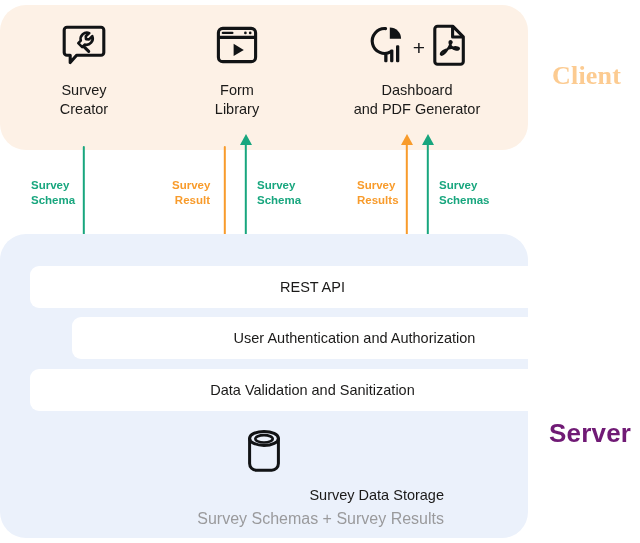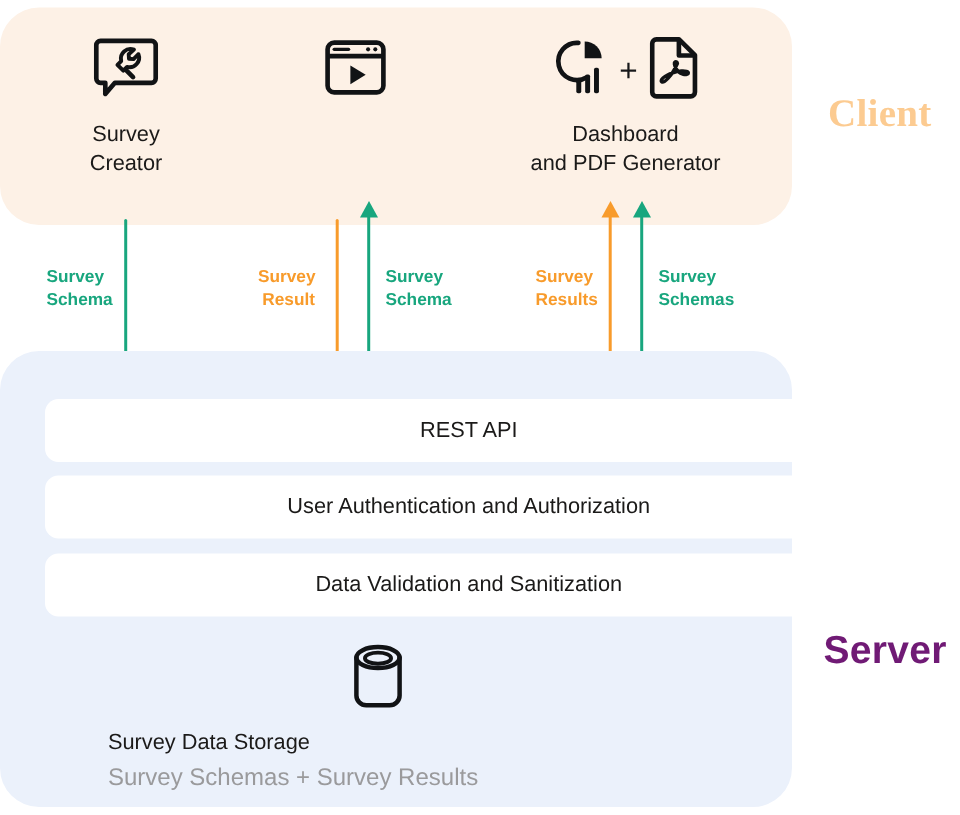--- a/index.html
+++ b/index.html
@@ -71,26 +71,26 @@
   .server-row{
     position:absolute;
     left:30px;width:565px;height:42px;
     background:#ffffff;
     border-radius:9px;
     display:flex;align-items:center;justify-content:center;
     font-size:14.5px;
     color:#1B1A19;
   }
   #row-rest-api{top:266px;}
-  #row-auth{top:317px;}
+  #row-auth{top:317px;margin-left:42px;}
   #row-validation{top:369px;text-align:center;}
 
   
   #storage-block{
-    position:absolute;left:72px;top:428px;width:360px;text-align:left;
+    position:absolute;left:84px;top:428px;width:360px;text-align:right;
   }
   #storage-block .icon-wrap{height:50px;display:flex;align-items:center;justify-content:center;}
   #storage-title{margin-top:8px;font-size:14.5px;color:#1B1A19;line-height:19px;}
   #storage-subtitle{margin-top:4px;font-size:16px;color:#9A9A9C;line-height:19px;}
 </style>
 </head>
 <body>
 
 <div id="stage">
 
@@ -118,20 +118,22 @@
         <svg width="42" height="40" viewBox="0 0 42 40" fill="none">
           <rect x="2.4" y="3.4" width="37.2" height="33.2" rx="4.4" stroke="#111315" stroke-width="3.1" fill="none"></rect>
           <path d="M2.4 12.4h37.2" stroke="#111315" stroke-width="3.1"></path>
           <path d="M6.8 7.9h9.6" stroke="#111315" stroke-width="2.2" stroke-linecap="round"></path>
           <circle cx="29.4" cy="7.9" r="1.35" fill="#111315"></circle>
           <circle cx="34.2" cy="7.9" r="1.35" fill="#111315"></circle>
           <path d="M17.6 18.7l10.2 6.2-10.2 6.2V18.7z" fill="#111315"></path>
         </svg>
       </span>
     </div>
+    <div class="node-title">Form
+Library</div>
   </div>
 
   <div class="client-node" id="node-dashboard">
     <div class="icon-wrap">
       <span>
         <svg width="38" height="40" viewBox="0 0 38 40" fill="none">
           <path d="M18.6 3.6A12.4 12.4 0 1 0 24 26.6" stroke="#111315" stroke-width="3.1" stroke-linecap="round" fill="none"></path>
           <path d="M22.8 2.6v11.2h11.3A11.3 11.3 0 0 0 22.8 2.6z" fill="#111315"></path>
           <rect x="17.2" y="28.6" width="3.3" height="8.6" rx="1.2" fill="#111315"></rect>
           <rect x="23.1" y="24.6" width="3.3" height="12.6" rx="1.2" fill="#111315"></rect>

